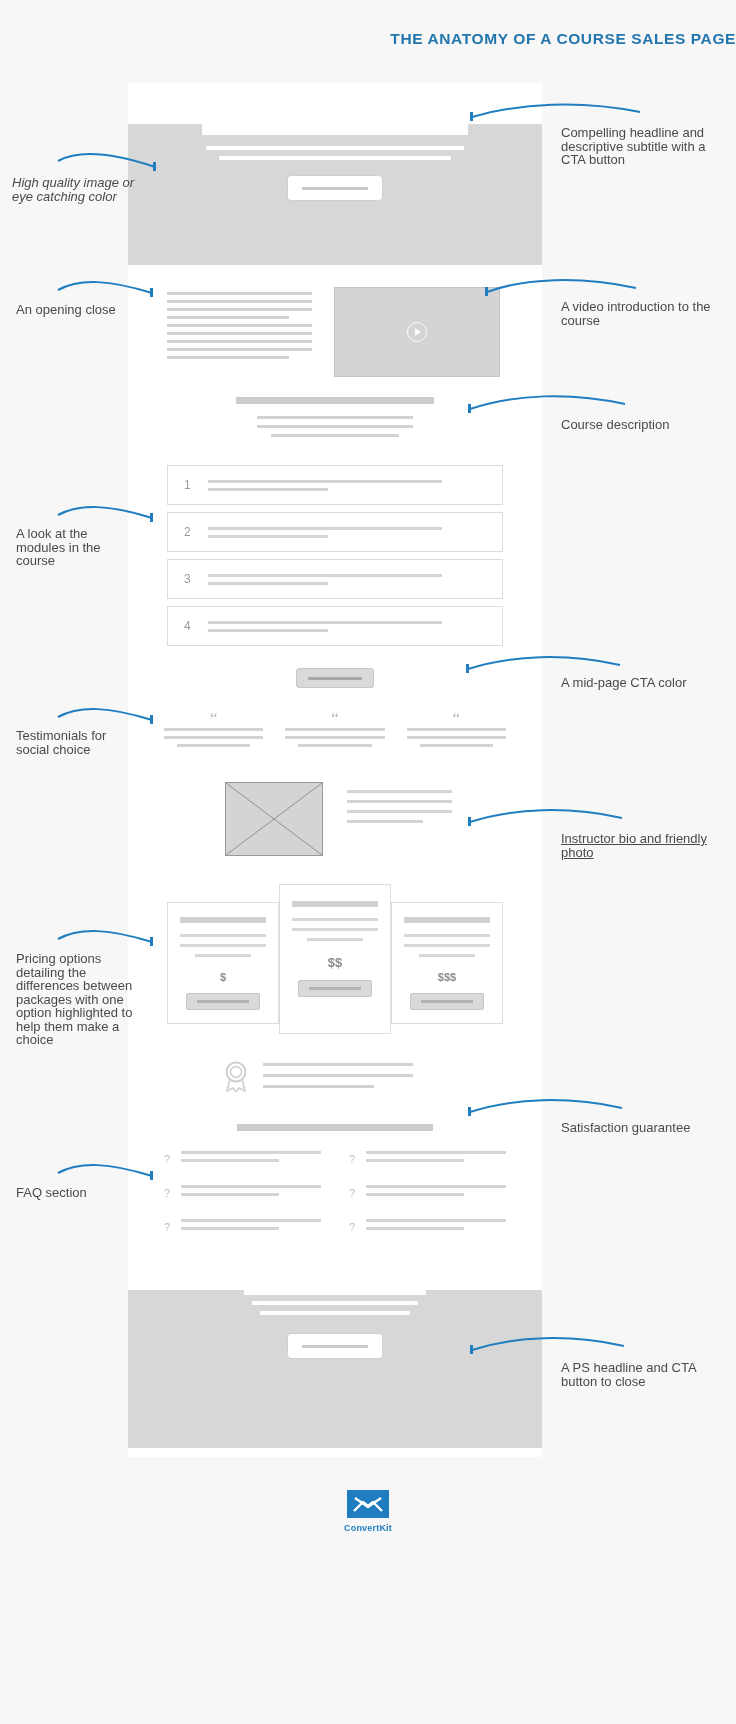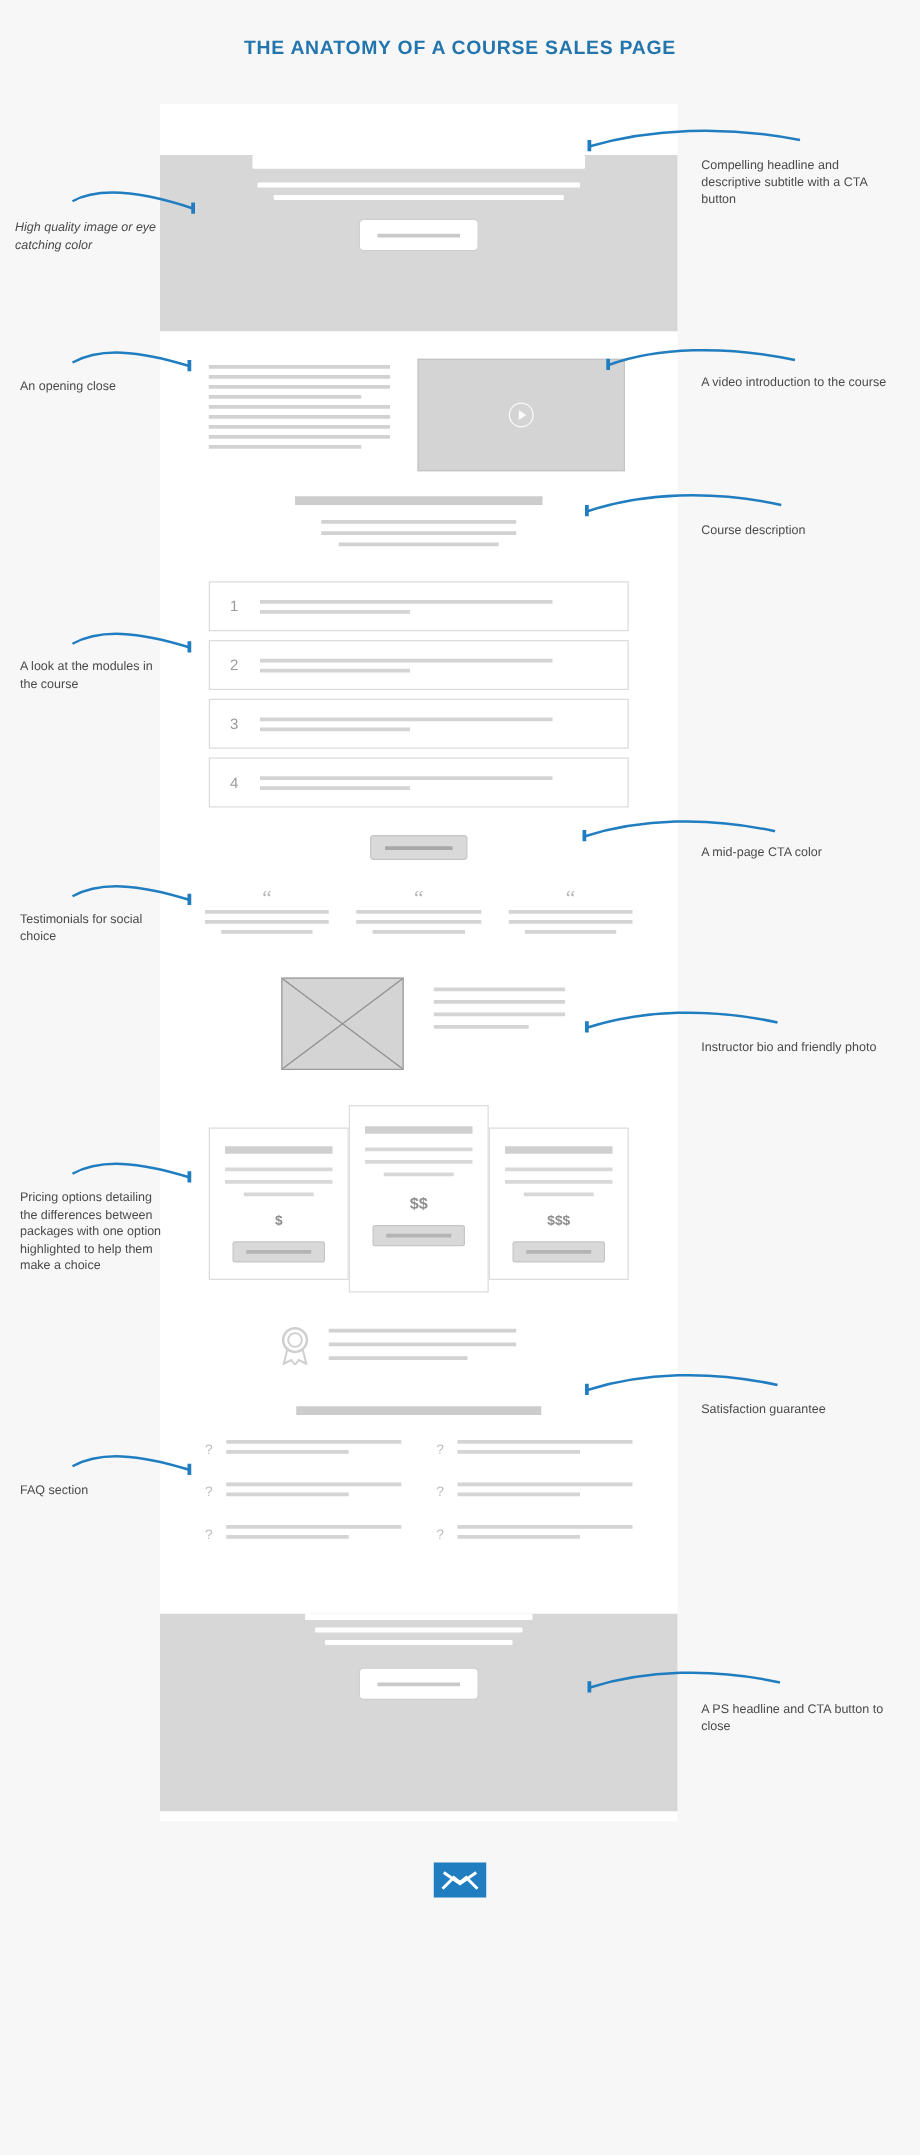--- a/index.html
+++ b/index.html
@@ -5,21 +5,21 @@
   * { box-sizing: border-box; margin: 0; padding: 0; }
   body {
     width: 736px; height: 1724px;
     background: #f7f7f7;
     font-family: "Liberation Sans", sans-serif;
     position: relative;
     overflow: hidden;
   }
   .title {
     position: absolute; top: 30px; left: 0; width: 736px;
-    text-align: center;
+    text-align: right;
     font-size: 15.5px; font-weight: bold; letter-spacing: 0.6px;
     color: #2275ad;
   }
   
   .mock {
     position: absolute; left: 128px; top: 83px;
     width: 414px; height: 1374px;
     background: #ffffff;
   }
   .band { background: #d7d7d7; width: 100%; }
@@ -146,21 +146,21 @@
   .f2 { width: 166px; height: 4px; margin: 6px auto 0; }
   .f3 { width: 150px; height: 4px; margin: 6px auto 0; }
   .fbtn {
     width: 96px; height: 26px; margin: 18px auto 0;
     background: #fff; border: 1px solid #cfcfcf; border-radius: 4px;
     display: flex; align-items: center; justify-content: center;
   }
   .fbtn i { display:block; width: 66px; height: 3px; background: #c9c9c9; }
 
   
-  .anno { position: absolute; font-size: 10px; line-height: 13.5px; color: #4a4a4a; }
+  .anno { position: absolute; font-size: 13px; line-height: 13.5px; color: #4a4a4a; }
   .anno.left { text-align: left; }
   .svg-lines { position: absolute; left: 0; top: 0; width: 736px; height: 1724px; pointer-events: none; }
 
   
   .brand { position: absolute; left: 0; top: 1490px; width: 736px; text-align: center; }
   .brand .mark {
     width: 42px; height: 28px; margin: 0 auto 5px;
     background: #1f7dc0; display: flex; align-items: center; justify-content: center;
   }
   .brand .name { font-size: 9px; font-weight: bold; color: #1f7dc0; letter-spacing: 0.2px; }
@@ -420,26 +420,27 @@
 </svg>
 
 <div class="anno" style="left:561px; top:126px; width:160px;">Compelling headline and descriptive subtitle with a CTA button</div>
 <div class="anno left" style="left:12px; top:176px; width:135px;font-style:italic;">High quality image or eye catching color</div>
 <div class="anno" style="left:561px; top:300px; width:150px;">A video introduction to the course</div>
 <div class="anno left" style="left:16px; top:303px; width:135px;">An opening close</div>
 <div class="anno" style="left:561px; top:418px; width:160px;">Course description</div>
 <div class="anno left" style="left:16px; top:527px; width:120px;">A look at the modules in the course</div>
 <div class="anno" style="left:561px; top:676px; width:150px;">A mid-page CTA color</div>
 <div class="anno left" style="left:16px; top:729px; width:125px;">Testimonials for social choice</div>
-<div class="anno" style="left:561px; top:832px; width:155px;">Instructor bio and friendly photo</div>
+<div class="anno" style="left:561px; top:832px; width:155px;text-decoration:underline;">Instructor bio and friendly photo</div>
 <div class="anno left" style="left:16px; top:952px; width:118px;">Pricing options detailing the differences between packages with one option highlighted to help them make a choice</div>
 <div class="anno" style="left:561px; top:1121px; width:150px;">Satisfaction guarantee</div>
 <div class="anno left" style="left:16px; top:1186px; width:130px;">FAQ section</div>
 <div class="anno" style="left:561px; top:1361px; width:155px;">A PS headline and CTA button to close</div>
 
 <div class="brand">
   <div class="mark">
     <svg width="30" height="20" viewBox="0 0 30 20">
       <polyline points="1,17 10,8 15,12 20,8 29,17" fill="none" stroke="#ffffff" stroke-width="2.4"></polyline>
       <polyline points="2,4 15,13 28,4" fill="none" stroke="#ffffff" stroke-width="2.4"></polyline>
     </svg>
   </div>
+  <div class="name">ConvertKit</div>
 </div>
 
 </body></html>

